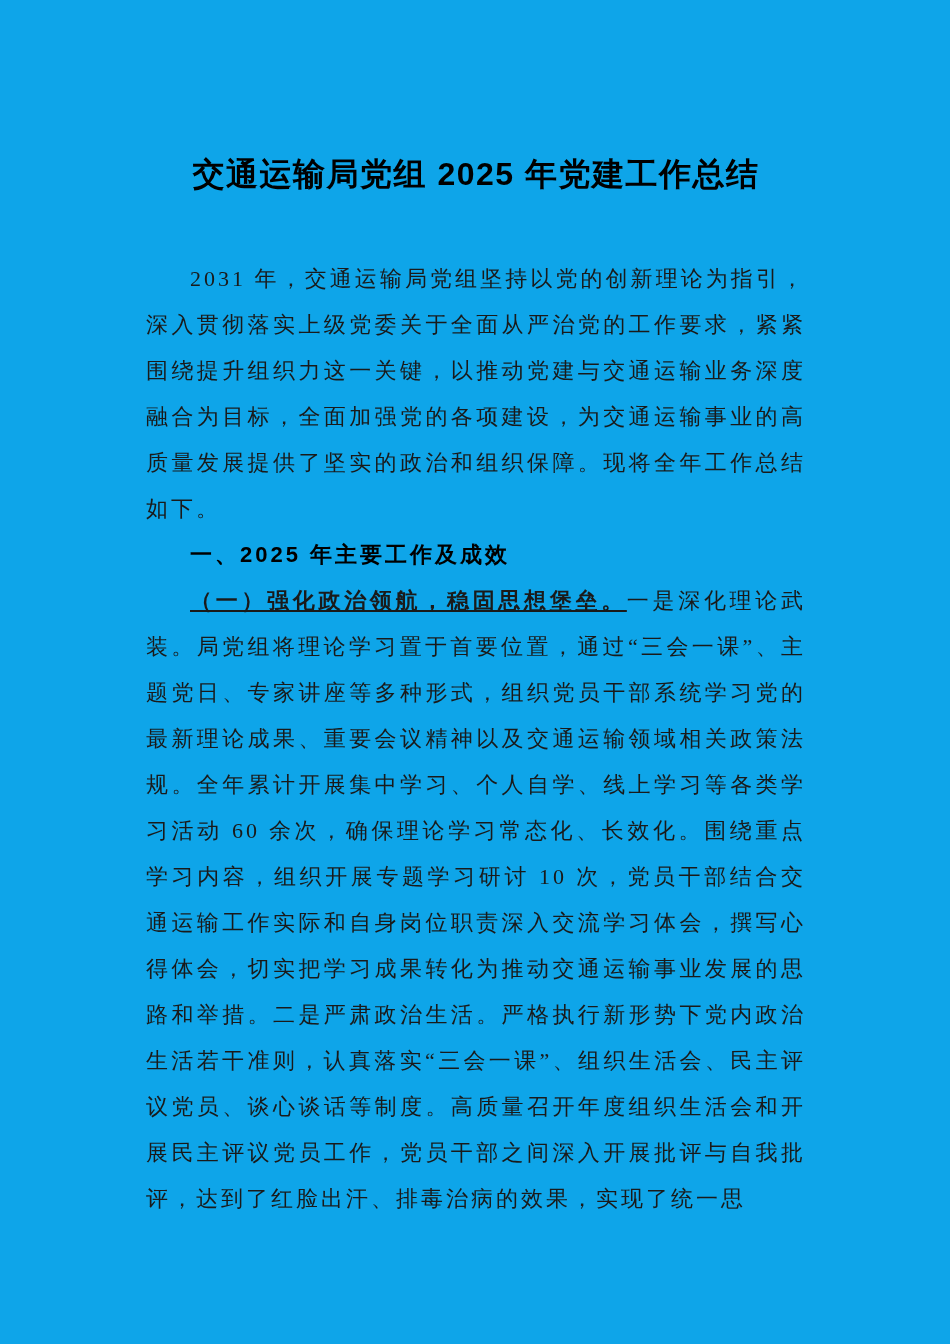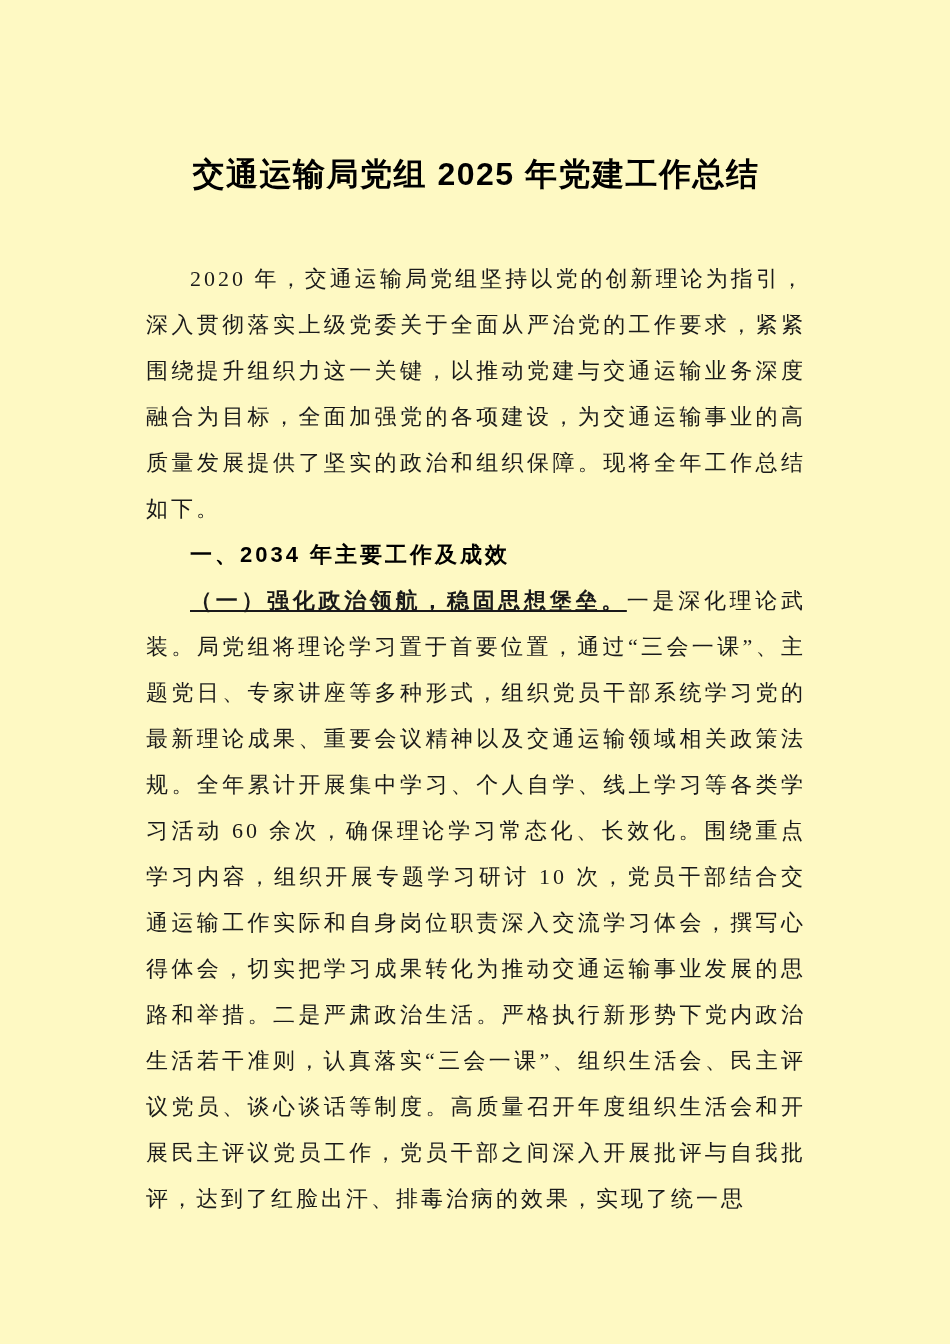--- a/index.html
+++ b/index.html
@@ -6,21 +6,21 @@
   html, body {
     margin: 0;
     padding: 0;
     background: #ffffff;
   }
   .page {
     position: relative;
     width: 950px;
     height: 1344px;
     margin: 0 auto;
-    background: #fef9c3;
+    background: #0ea5e9;
     padding: 152px 144px 0 146px;
     font-family: "Liberation Serif", "DejaVu Serif", serif;
     color: #000000;
     overflow: hidden;
   }
   .doc-title {
     margin: 0 0 60px 0;
     text-align: center;
     font-size: 32px;
     line-height: 44px;
@@ -54,19 +54,19 @@
     text-decoration: underline;
   }
 </style>
 </head>
 <body>
 
 <div class="page">
 
   <h1 class="doc-title">交通运输局党组 2025 年党建工作总结</h1>
 
-  <p class="body-para">2020 年，交通运输局党组坚持以党的创新理论为指引，深入贯彻落实上级党委关于全面从严治党的工作要求，紧紧围绕提升组织力这一关键，以推动党建与交通运输业务深度融合为目标，全面加强党的各项建设，为交通运输事业的高质量发展提供了坚实的政治和组织保障。现将全年工作总结如下。</p>
+  <p class="body-para">2031 年，交通运输局党组坚持以党的创新理论为指引，深入贯彻落实上级党委关于全面从严治党的工作要求，紧紧围绕提升组织力这一关键，以推动党建与交通运输业务深度融合为目标，全面加强党的各项建设，为交通运输事业的高质量发展提供了坚实的政治和组织保障。现将全年工作总结如下。</p>
 
-  <h2 class="section-heading">一、2034 年主要工作及成效</h2>
+  <h2 class="section-heading">一、2025 年主要工作及成效</h2>
 
   <p class="body-para"><strong class="item-lead">（一）强化政治领航，稳固思想堡垒。</strong><span>一是深化理论武装。局党组将理论学习置于首要位置，通过“三会一课”、主题党日、专家讲座等多种形式，组织党员干部系统学习党的最新理论成果、重要会议精神以及交通运输领域相关政策法规。全年累计开展集中学习、个人自学、线上学习等各类学习活动 60 余次，确保理论学习常态化、长效化。围绕重点学习内容，组织开展专题学习研讨 10 次，党员干部结合交通运输工作实际和自身岗位职责深入交流学习体会，撰写心得体会，切实把学习成果转化为推动交通运输事业发展的思路和举措。二是严肃政治生活。严格执行新形势下党内政治生活若干准则，认真落实“三会一课”、组织生活会、民主评议党员、谈心谈话等制度。高质量召开年度组织生活会和开展民主评议党员工作，党员干部之间深入开展批评与自我批评，达到了红脸出汗、排毒治病的效果，实现了统一思</span></p>
 
 </div>
 
 </body></html>

